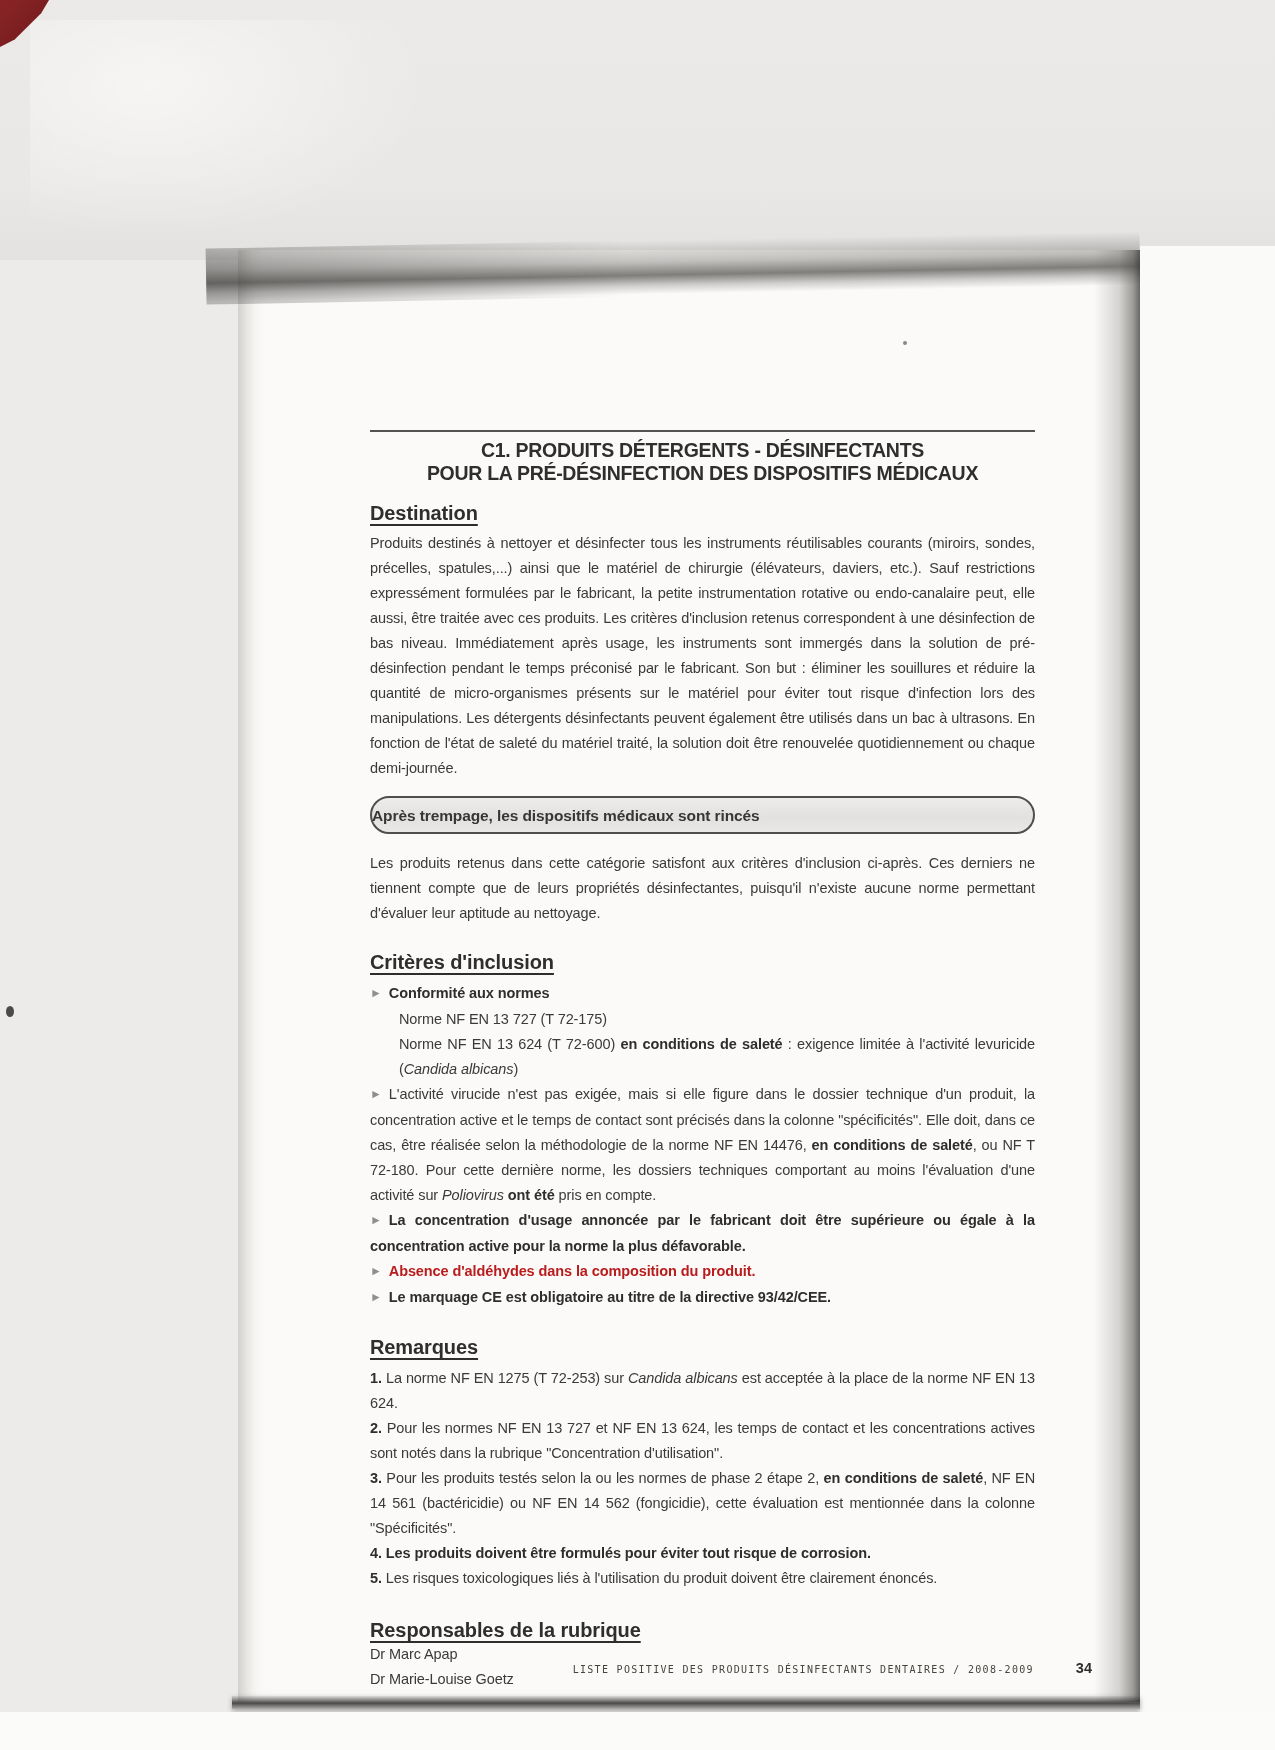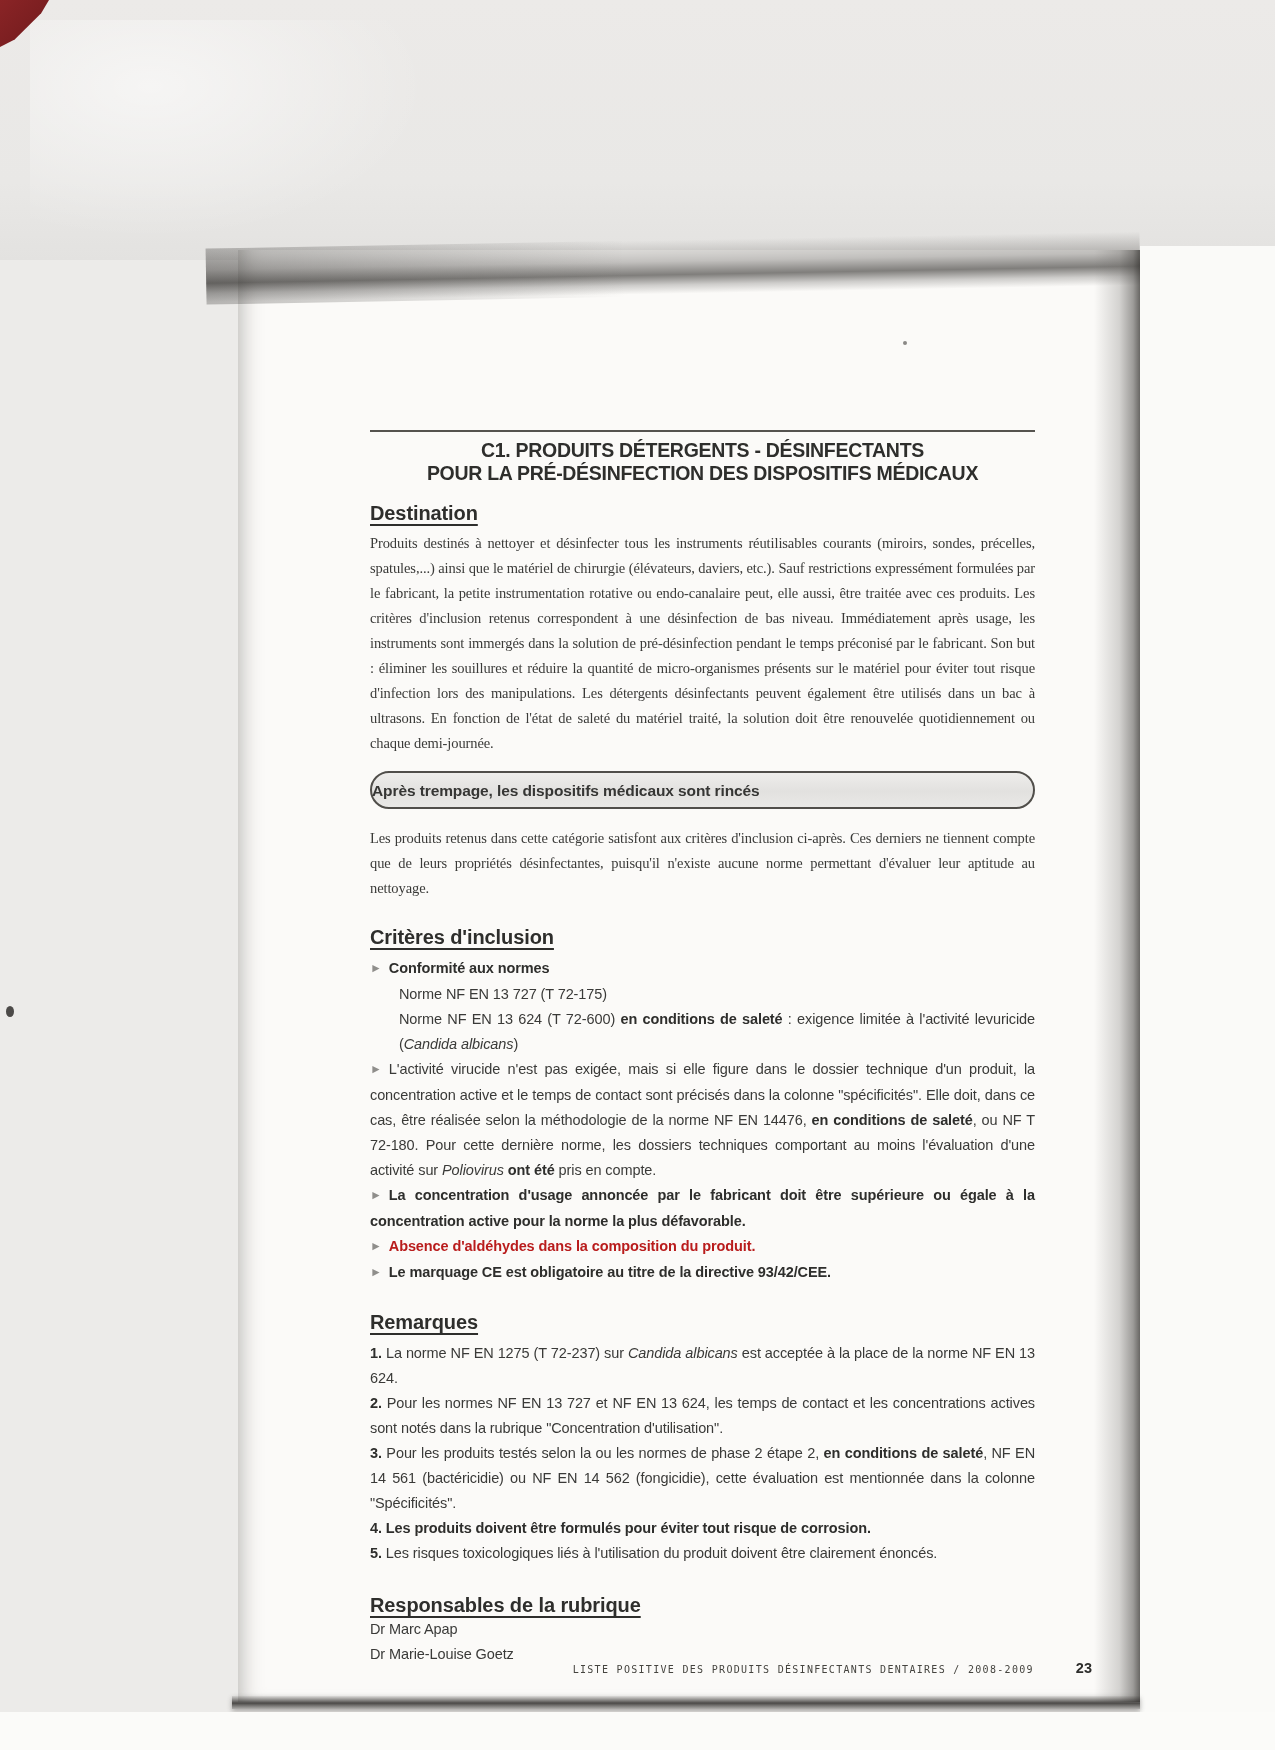--- a/index.html
+++ b/index.html
@@ -72,21 +72,21 @@
   }
   .doc-title{
     text-align:center;font-weight:bold;font-size:19.5px;line-height:23px;
     letter-spacing:-0.3px;color:#2e2e2c;
   }
   .section-heading{
     font-weight:bold;font-size:20px;color:#2e2e2c;
     text-decoration:underline;text-underline-offset:4px;text-decoration-thickness:2px;
     margin-top:17px;line-height:23px;
   }
-  .para{ text-align:justify;margin-top:6px;font-family:Liberation Serif, serif; }
+  .para{ text-align:justify;margin-top:6px; }
   .banner{
     margin-top:15px;height:34px;border:2px solid #504e4a;border-radius:19px;
     background:linear-gradient(to bottom,#eeedeb 0%,#e2e1df 55%,#e9e8e6 100%);
     display:flex;align-items:center;justify-content:flex-start;
     font-weight:bold;font-size:15.5px;color:#363634;letter-spacing:-0.1px;
   }
   .list{ margin-top:7px; }
   .crit-item{ text-align:justify; }
   .crit-item.indented{ padding-left:29px; }
   .bullet{
@@ -144,31 +144,31 @@
     <div class="crit-item indented"><span><span>Norme NF EN 13 727 (T 72-175)</span></span></div>
     <div class="crit-item indented"><span><span>Norme NF EN 13 624 (T 72-600) </span><span style="font-weight: bold; color: rgb(46, 46, 44);">en conditions de saleté</span><span> : exigence limitée à l'activité levuricide (</span><span style="font-style: italic;">Candida albicans</span><span>)</span></span></div>
     <div class="crit-item"><span class="bullet">►</span><span><span>L'activité virucide n'est pas exigée, mais si elle figure dans le dossier technique d'un produit, la concentration active et le temps de contact sont précisés dans la colonne "spécificités". Elle doit, dans ce cas, être réalisée selon la méthodologie de la norme NF EN 14476, </span><span style="font-weight: bold; color: rgb(46, 46, 44);">en conditions de saleté</span><span>, ou NF T 72-180. Pour cette dernière norme, les dossiers techniques comportant au moins l'évaluation d'une activité sur </span><span style="font-style: italic;">Poliovirus</span><span> </span><span style="font-weight: bold; color: rgb(46, 46, 44);">ont été</span><span> pris en compte.</span></span></div>
     <div class="crit-item"><span class="bullet">►</span><span><span style="font-weight: bold; color: rgb(46, 46, 44);">La concentration d'usage annoncée par le fabricant doit être supérieure ou égale à la concentration active pour la norme la plus défavorable.</span></span></div>
     <div class="crit-item"><span class="bullet">►</span><span><span style="font-weight: bold; color: #b91c1c;">Absence d'aldéhydes dans la composition du produit.</span></span></div>
     <div class="crit-item"><span class="bullet">►</span><span><span style="font-weight: bold; color: rgb(46, 46, 44);">Le marquage CE est obligatoire au titre de la directive 93/42/CEE.</span></span></div>
   </div>
 
   <div class="section-heading" style="margin-top:25px;">Remarques</div>
   <div class="list">
-    <div class="remark"><span style="font-weight: bold; color: rgb(46, 46, 44);">1.</span><span> La norme NF EN 1275 (T 72-237) sur </span><span style="font-style: italic;">Candida albicans</span><span> est acceptée à la place de la norme NF EN 13 624.</span></div>
+    <div class="remark"><span style="font-weight: bold; color: rgb(46, 46, 44);">1.</span><span> La norme NF EN 1275 (T 72-253) sur </span><span style="font-style: italic;">Candida albicans</span><span> est acceptée à la place de la norme NF EN 13 624.</span></div>
     <div class="remark"><span style="font-weight: bold; color: rgb(46, 46, 44);">2.</span><span> Pour les normes NF EN 13 727 et NF EN 13 624, les temps de contact et les concentrations actives sont notés dans la rubrique "Concentration d'utilisation".</span></div>
     <div class="remark"><span style="font-weight: bold; color: rgb(46, 46, 44);">3.</span><span> Pour les produits testés selon la ou les normes de phase 2 étape 2, </span><span style="font-weight: bold; color: rgb(46, 46, 44);">en conditions de saleté</span><span>, NF EN 14 561 (bactéricidie) ou NF EN 14 562 (fongicidie), cette évaluation est mentionnée dans la colonne "Spécificités".</span></div>
     <div class="remark"><span style="font-weight: bold; color: rgb(46, 46, 44);">4. Les produits doivent être formulés pour éviter tout risque de corrosion.</span></div>
     <div class="remark"><span style="font-weight: bold; color: rgb(46, 46, 44);">5.</span><span> Les risques toxicologiques liés à l'utilisation du produit doivent être clairement énoncés.</span></div>
   </div>
 
   <div class="section-heading" style="margin-top:28px;">Responsables de la rubrique</div>
   <div class="names">
     <div>Dr Marc Apap</div>
     <div>Dr Marie-Louise Goetz</div>
   </div>
 
 </div>
 
 <div class="footer-row">
   <span class="footer-text">LISTE POSITIVE DES PRODUITS DÉSINFECTANTS DENTAIRES / 2008-2009</span>
-  <span class="footer-page">23</span>
+  <span class="footer-page">34</span>
 </div>
 
 </body></html>

